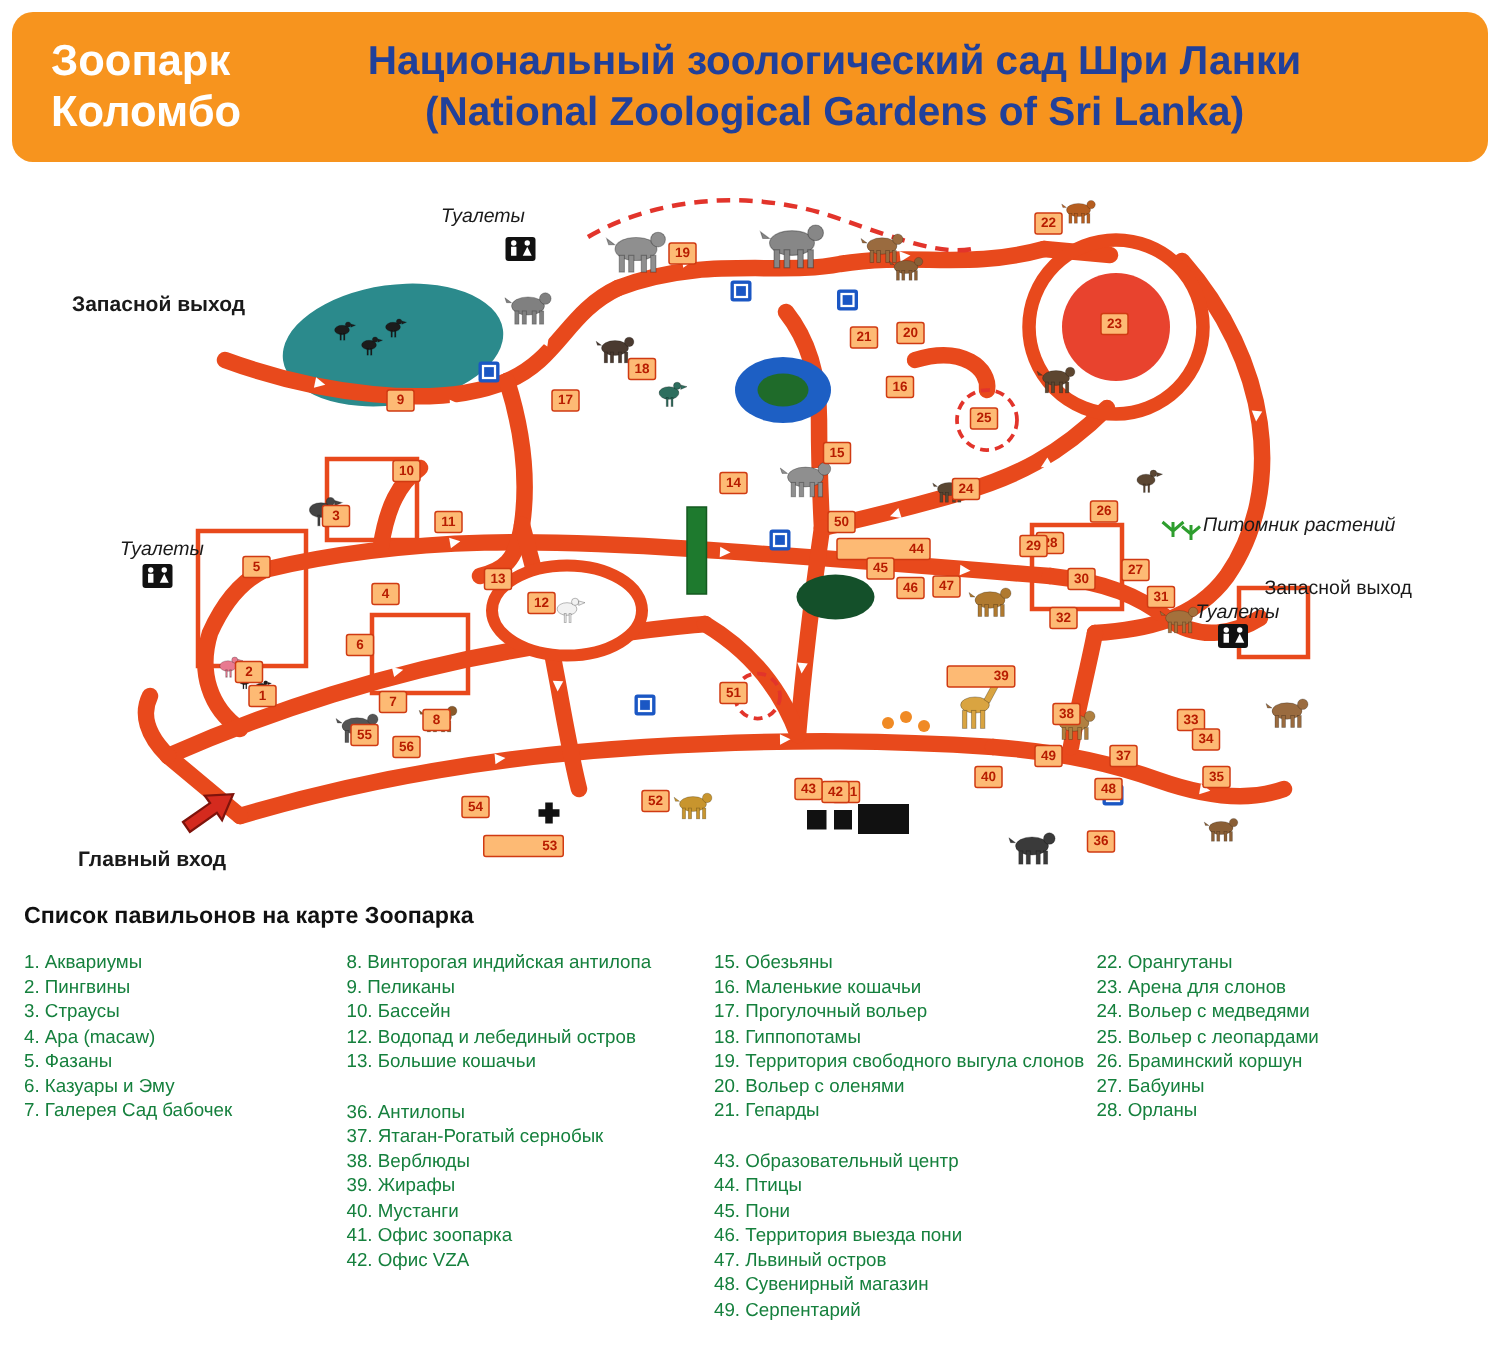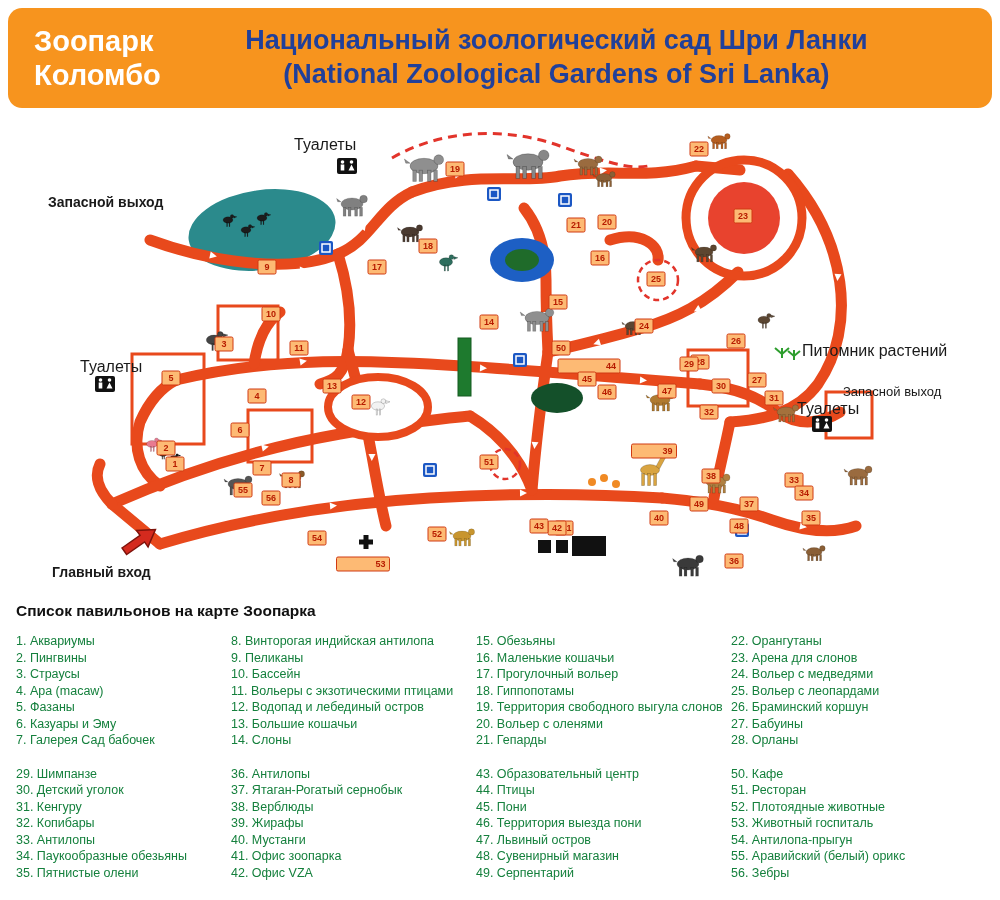--- a/index.html
+++ b/index.html
@@ -9,21 +9,21 @@
   .banner{position:absolute;left:8px;top:8px;width:984px;height:100px;background:#F7941E;
           border-radius:14px;display:flex;align-items:center;}
   .logo{margin-left:26px;color:#fff;font-weight:bold;font-size:29px;line-height:1.18;white-space:nowrap;}
   .title{flex:1;text-align:center;color:#21409A;font-weight:bold;font-size:27px;line-height:1.25;padding-right:40px;}
   
   .map{position:absolute;left:0;top:112px;width:1000px;height:480px;}
   .map-svg{position:absolute;left:0;top:0;width:1000px;height:480px;}
   .map-label{position:absolute;color:#1a1a1a;white-space:nowrap;}
   .lbl-14{font-size:14px;font-weight:600;}
   .lbl-13{font-size:13px;}
-  .lbl-12{font-size:16px;}
+  .lbl-12{font-size:13px;font-style:italic;}
   .marker{position:absolute;transform:translate(-50%,-50%);min-width:15px;height:13px;padding:0 1px;
           background:#fdba74;border:1px solid #d03a12;border-radius:2px;color:#b71c00;
           font:bold 9px/12px "Liberation Sans",sans-serif;text-align:center;}
   .animal{stroke:rgba(0,0,0,.3);stroke-width:.5;}
   
   .legend{position:absolute;left:16px;top:596px;width:1000px;box-sizing:border-box;}
   .legend h2{margin:6px 0 13px 0;font-size:15.5px;color:#111;}
   .cols{display:grid;grid-template-columns:215px 245px 255px 230px;}
   .legend-item{font-size:12.5px;line-height:16.5px;color:#15803d;}
   .legend-group.gap{margin-top:17px;}
@@ -302,65 +302,54 @@
         <div class="marker" style="left: 749px; top: 392px;">37</div>
         <div class="marker" style="left: 711px; top: 364px;">38</div>
         <div class="marker" style="left: 654px; top: 339px; padding-left: 28px;">39</div>
         <div class="marker" style="left: 659px; top: 406px;">40</div>
         <div class="marker" style="left: 564px; top: 416px; text-align: right;">41</div>
         <div class="marker" style="left: 557px; top: 416px;">42</div>
         <div class="marker" style="left: 539px; top: 414px;">43</div>
         <div class="marker" style="left: 589px; top: 254px; padding-left: 45px;">44</div>
         <div class="marker" style="left: 587px; top: 267px;">45</div>
         <div class="marker" style="left: 607px; top: 280px;">46</div>
-        <div class="marker" style="left: 631px; top: 279px; margin-left: 36px;">47</div>
+        <div class="marker" style="left: 631px; top: 279px;">47</div>
         <div class="marker" style="left: 739px; top: 414px;">48</div>
         <div class="marker" style="left: 699px; top: 392px;">49</div>
         <div class="marker" style="left: 561px; top: 236px;">50</div>
         <div class="marker" style="left: 489px; top: 350px;">51</div>
         <div class="marker" style="left: 437px; top: 422px;">52</div>
-        <div class="marker" style="left: 363px; top: 452px; padding-left: 36px;">53</div>
+        <div class="marker" style="left: 349px; top: 452px; padding-left: 36px;">53</div>
         <div class="marker" style="left: 317px; top: 426px;">54</div>
         <div class="marker" style="left: 243px; top: 378px;">55</div>
         <div class="marker" style="left: 271px; top: 386px;">56</div>
       </div>
   </div>
 
   <section class="legend">
     <h2>Список павильонов на карте Зоопарка</h2>
     <div class="cols">
         <div>
           <div class="legend-group">
             <div class="legend-item">1. Аквариумы</div>
             <div class="legend-item">2. Пингвины</div>
             <div class="legend-item">3. Страусы</div>
             <div class="legend-item">4. Ара (macaw)</div>
             <div class="legend-item">5. Фазаны</div>
             <div class="legend-item">6. Казуары и Эму</div>
             <div class="legend-item">7. Галерея Сад бабочек</div>
           </div>
-          <div class="legend-group gap">
-            <div class="legend-item">29. Шимпанзе</div>
-            <div class="legend-item">30. Детский уголок</div>
-            <div class="legend-item">31. Кенгуру</div>
-            <div class="legend-item">32. Копибары</div>
-            <div class="legend-item">33. Антилопы</div>
-            <div class="legend-item">34. Паукообразные обезьяны</div>
-            <div class="legend-item">35. Пятнистые олени</div>
-          </div>
         </div>
         <div>
           <div class="legend-group">
             <div class="legend-item">8. Винторогая индийская антилопа</div>
             <div class="legend-item">9. Пеликаны</div>
             <div class="legend-item">10. Бассейн</div>
-            <div class="legend-item">11. Вольеры с экзотическими птицами</div>
             <div class="legend-item">12. Водопад и лебединый остров</div>
             <div class="legend-item">13. Большие кошачьи</div>
-            <div class="legend-item">14. Слоны</div>
           </div>
           <div class="legend-group gap">
             <div class="legend-item">36. Антилопы</div>
             <div class="legend-item">37. Ятаган-Рогатый сернобык</div>
             <div class="legend-item">38. Верблюды</div>
             <div class="legend-item">39. Жирафы</div>
             <div class="legend-item">40. Мустанги</div>
             <div class="legend-item">41. Офис зоопарка</div>
             <div class="legend-item">42. Офис VZA</div>
           </div>
@@ -388,26 +377,17 @@
         <div>
           <div class="legend-group">
             <div class="legend-item">22. Орангутаны</div>
             <div class="legend-item">23. Арена для слонов</div>
             <div class="legend-item">24. Вольер с медведями</div>
             <div class="legend-item">25. Вольер с леопардами</div>
             <div class="legend-item">26. Браминский коршун</div>
             <div class="legend-item">27. Бабуины</div>
             <div class="legend-item">28. Орланы</div>
           </div>
-          <div class="legend-group gap">
-            <div class="legend-item">50. Кафе</div>
-            <div class="legend-item">51. Ресторан</div>
-            <div class="legend-item">52. Плотоядные животные</div>
-            <div class="legend-item">53. Животный госпиталь</div>
-            <div class="legend-item">54. Антилопа-прыгун</div>
-            <div class="legend-item">55. Аравийский (белый) орикс</div>
-            <div class="legend-item">56. Зебры</div>
-          </div>
         </div>
       </div>
   </section>
 
 </div>
 
 </body></html>

